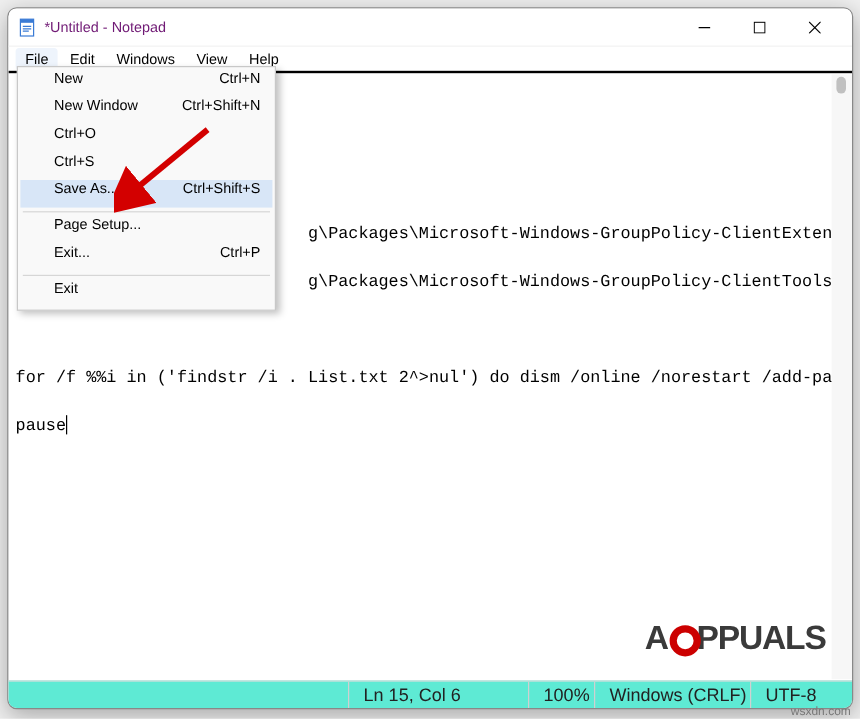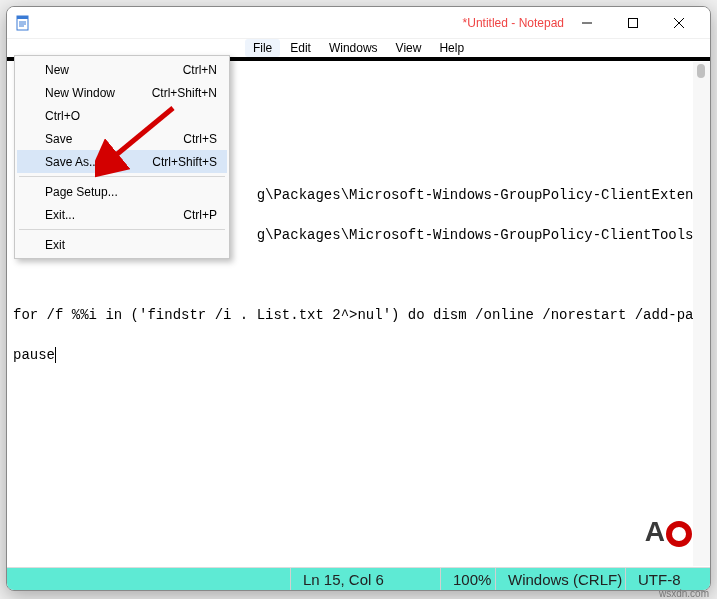--- a/index.html
+++ b/index.html
@@ -38,22 +38,21 @@
       width: 16px;
       height: 16px;
       margin-right: 6px;
       display: inline-flex;
       align-items: center;
       justify-content: center;
     }
     .title-text {
       flex: 1;
       font-size: 12px;
-      color: #ef4444;
-      text-align: right;
+      color: #701a75;
     }
     .win-controls {
       display: flex;
       gap: 0;
     }
     .win-btn {
       width: 46px;
       height: 32px;
       display: flex;
       align-items: center;
@@ -61,23 +60,22 @@
       color: #000;
       font-size: 10px;
     }
     .menubar {
       height: 22px;
       display: flex;
       align-items: center;
       padding: 0 6px;
       gap: 2px;
       background: #fff;
-      border-bottom: 4px solid #000000;
-      position: relative;
-      justify-content: center;
+      border-bottom: 2px solid #000000;
+      position: relative;
     }
     .menu-item {
       padding: 2px 8px;
       font-size: 12px;
       color: #000;
       cursor: default;
     }
     .menu-item.highlighted {
       background: #eef4fc;
       border-radius: 3px;
@@ -144,21 +142,20 @@
       top: 55px;
       width: 216px;
       background: #f9f9f9;
       border: 1px solid #c8c8c8;
       box-shadow: 3px 3px 6px rgba(0,0,0,0.25);
       padding: 2px;
       z-index: 50;
     }
     .dd-item {
       display: flex;
-      align-items: center;
       height: 23px;
       padding: 0 10px 0 28px;
       font-size: 12px;
       color: #000;
       position: relative;
       cursor: default;
     }
     .dd-item.highlight {
       background: #d8e6f7;
     }
@@ -279,37 +276,37 @@
     <div class="status-cell" style="width:85px">UTF-8</div>
   </div>
 
   <div class="scrollbar-v">
     <div class="thumb"></div>
   </div>
 
   <div class="watermark">
     <span>A</span>
       <span class="red-ring"></span>
+      <span>PPUALS</span>
   </div>
 </div>
 
 <div class="dropdown">
   <div class="dd-item">
     <span class="dd-label">New</span>
     <span class="dd-accel">Ctrl+N</span>
   </div>
   <div class="dd-item">
     <span class="dd-label">New Window</span>
     <span class="dd-accel">Ctrl+Shift+N</span>
   </div>
   <div class="dd-item">
     <span class="dd-accel">Ctrl+O</span>
   </div>
   <div class="dd-item">
-    <span class="dd-label">Save</span>
     <span class="dd-accel">Ctrl+S</span>
   </div>
   <div class="dd-item highlight">
     <span class="dd-label">Save As...</span>
     <span class="dd-accel">Ctrl+Shift+S</span>
   </div>
   <div class="dd-sep"></div>
   <div class="dd-item">
     <span class="dd-label">Page Setup...</span>
     <span class="dd-accel"></span>

